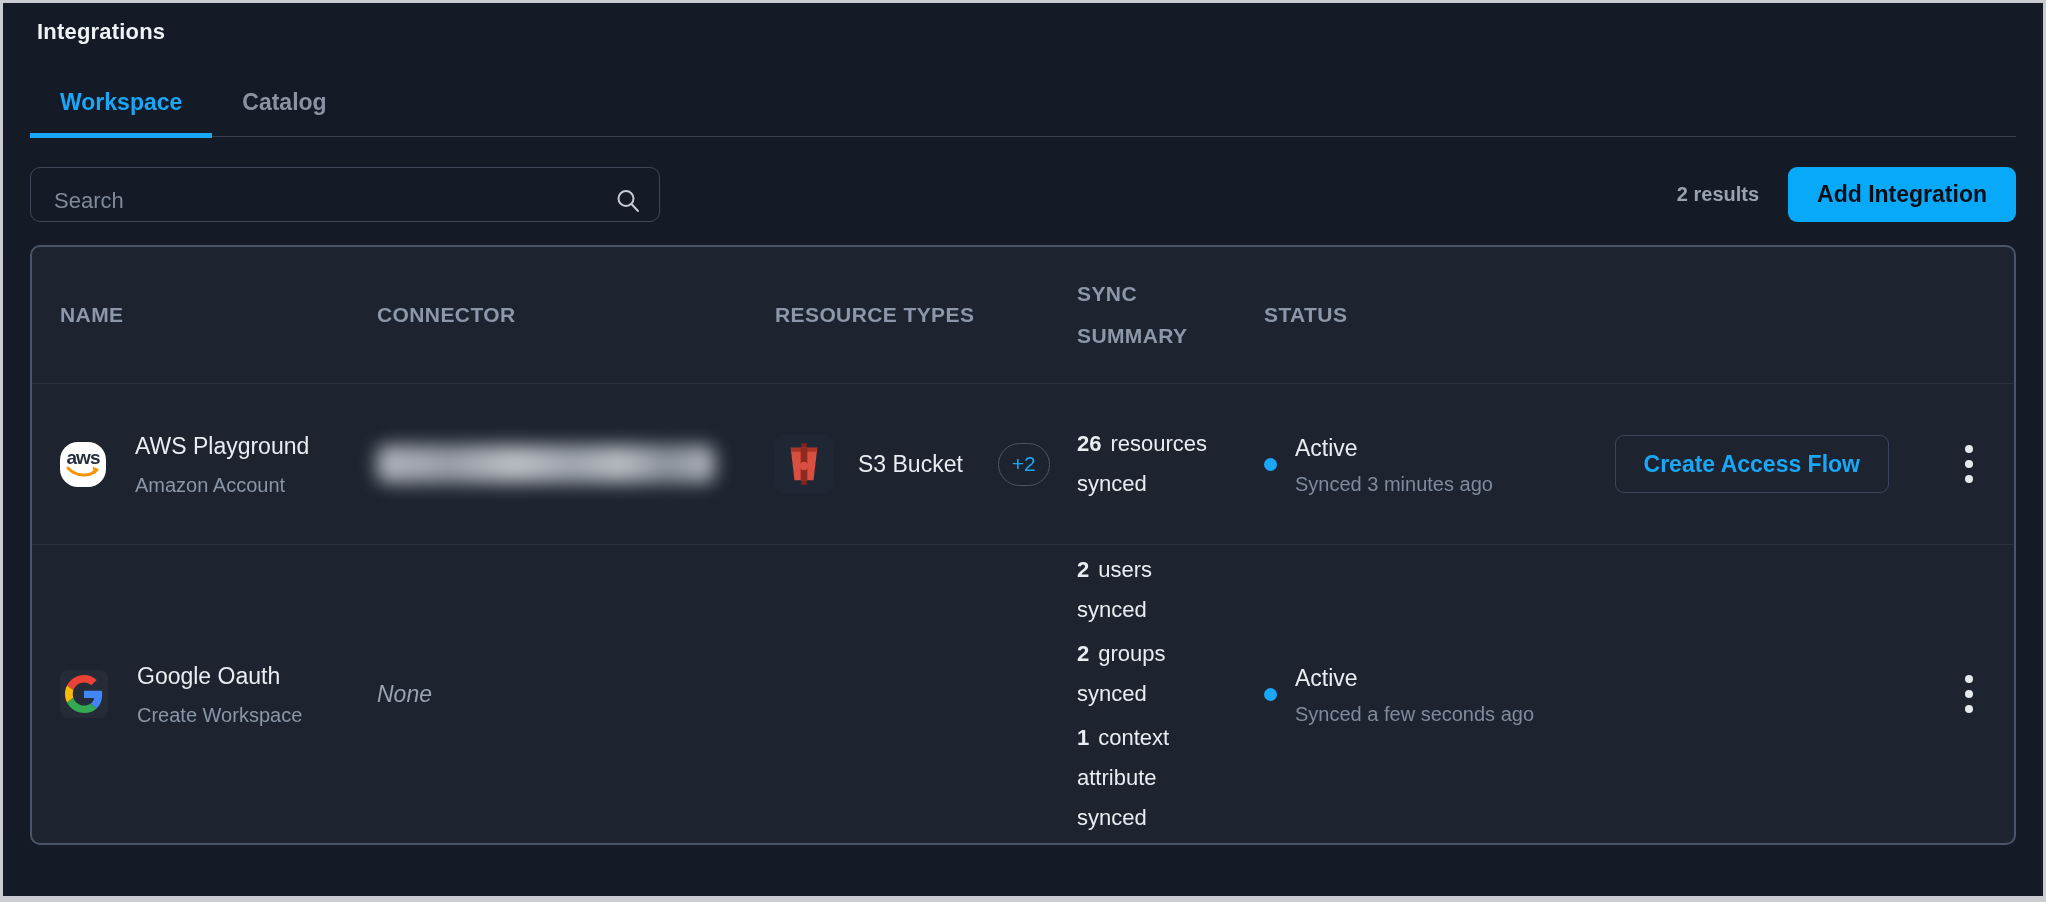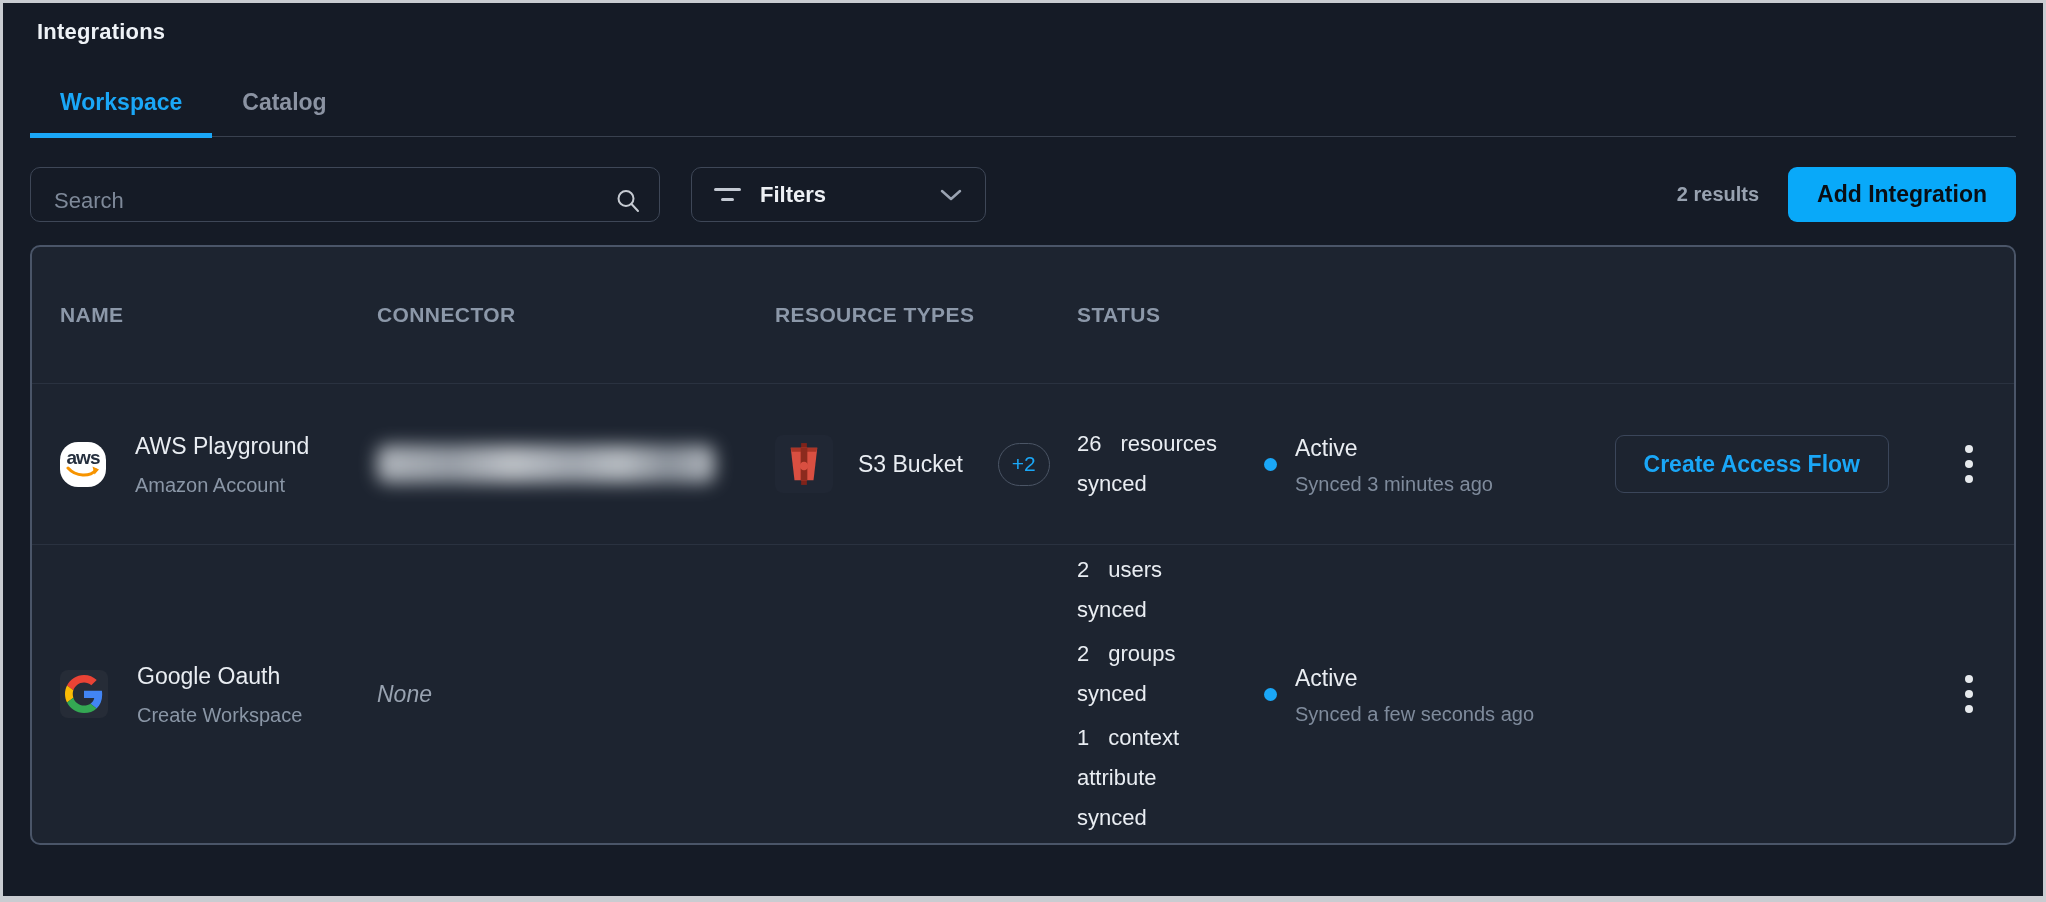--- a/index.html
+++ b/index.html
@@ -77,21 +77,21 @@
   .s3-tile{width:58px;height:58px;border-radius:8px;background:#202734;display:flex;
        align-items:center;justify-content:center;flex:0 0 auto;}
   .resource-label{font-size:23px;color:#e9edf2;white-space:nowrap;}
   .more-badge{margin-left:10px;min-width:52px;height:43px;box-sizing:border-box;
        border:1.5px solid #4b5565;border-radius:22px;display:flex;align-items:center;
        justify-content:center;font-size:21px;color:#1aa7f7;cursor:pointer;}
 
   
   .cell-sync{max-width:132px;font-size:22px;color:#e9edf2;}
   .sync-item{line-height:40px;margin:4px 0;}
-  .sync-num{font-weight:400;margin-right:19px;}
+  .sync-num{font-weight:700;margin-right:9px;}
 
   
   .cell-status{display:flex;align-items:center;gap:18px;}
   .status-dot{width:13px;height:13px;border-radius:50%;background:#1aa7f7;flex:0 0 auto;}
   .status-label{font-size:23px;color:#e9edf2;line-height:30px;margin-bottom:9px;}
   .status-detail{font-size:20px;color:#7f8b9c;line-height:24px;white-space:nowrap;}
 
   
   .cell-action{display:flex;justify-content:flex-end;padding-right:35px;}
   .create-btn{height:58px;padding:0 28px;background:transparent;border:1.5px solid #3b465a;
@@ -118,46 +118,35 @@
       <div class="search-box">
         <input type="text" placeholder="Search" style="">
         <span style="display:flex;">
           <svg width="28" height="28" viewBox="0 0 28 28" fill="none">
             <circle cx="12" cy="11.5" r="7.5" stroke="#c6cbd2" stroke-width="2"></circle>
             <line x1="17.5" y1="17" x2="24" y2="24" stroke="#c6cbd2" stroke-width="2" stroke-linecap="round"></line>
           </svg>
         </span>
       </div>
 
-      <div class="filters-box">
-        <span class="filter-icon">
-            <i></i>
-            <i></i>
-          </span>
-        <span class="filters-label">Filters</span>
-        <span class="chev" style="display:flex;">
-          <svg width="24" height="14" viewBox="0 0 24 14" fill="none">
-            <path d="M3 3 L12 11 L21 3" stroke="#9aa3b2" stroke-width="2.5" stroke-linecap="round" stroke-linejoin="round"></path>
-          </svg>
-        </span>
-      </div>
 
       <div class="flex-spacer"></div>
 
       <span class="results-count">2 results</span>
 
       <button class="add-btn">Add Integration</button>
     </div>
 
     <div class="table">
 
       <div class="grid thead">
         <div class="th">NAME</div>
         <div class="th">CONNECTOR</div>
         <div class="th">RESOURCE TYPES</div>
+        <div class="th">SYNC SUMMARY</div>
         <div class="th">STATUS</div>
         <div></div>
           <div></div>
       </div>
 
       <div class="grid row row-aws">
         <div class="cell-name">
           <div class="aws-tile">
             <span class="aws-word">aws</span>
             <svg width="34" height="13" viewBox="0 0 34 13">

